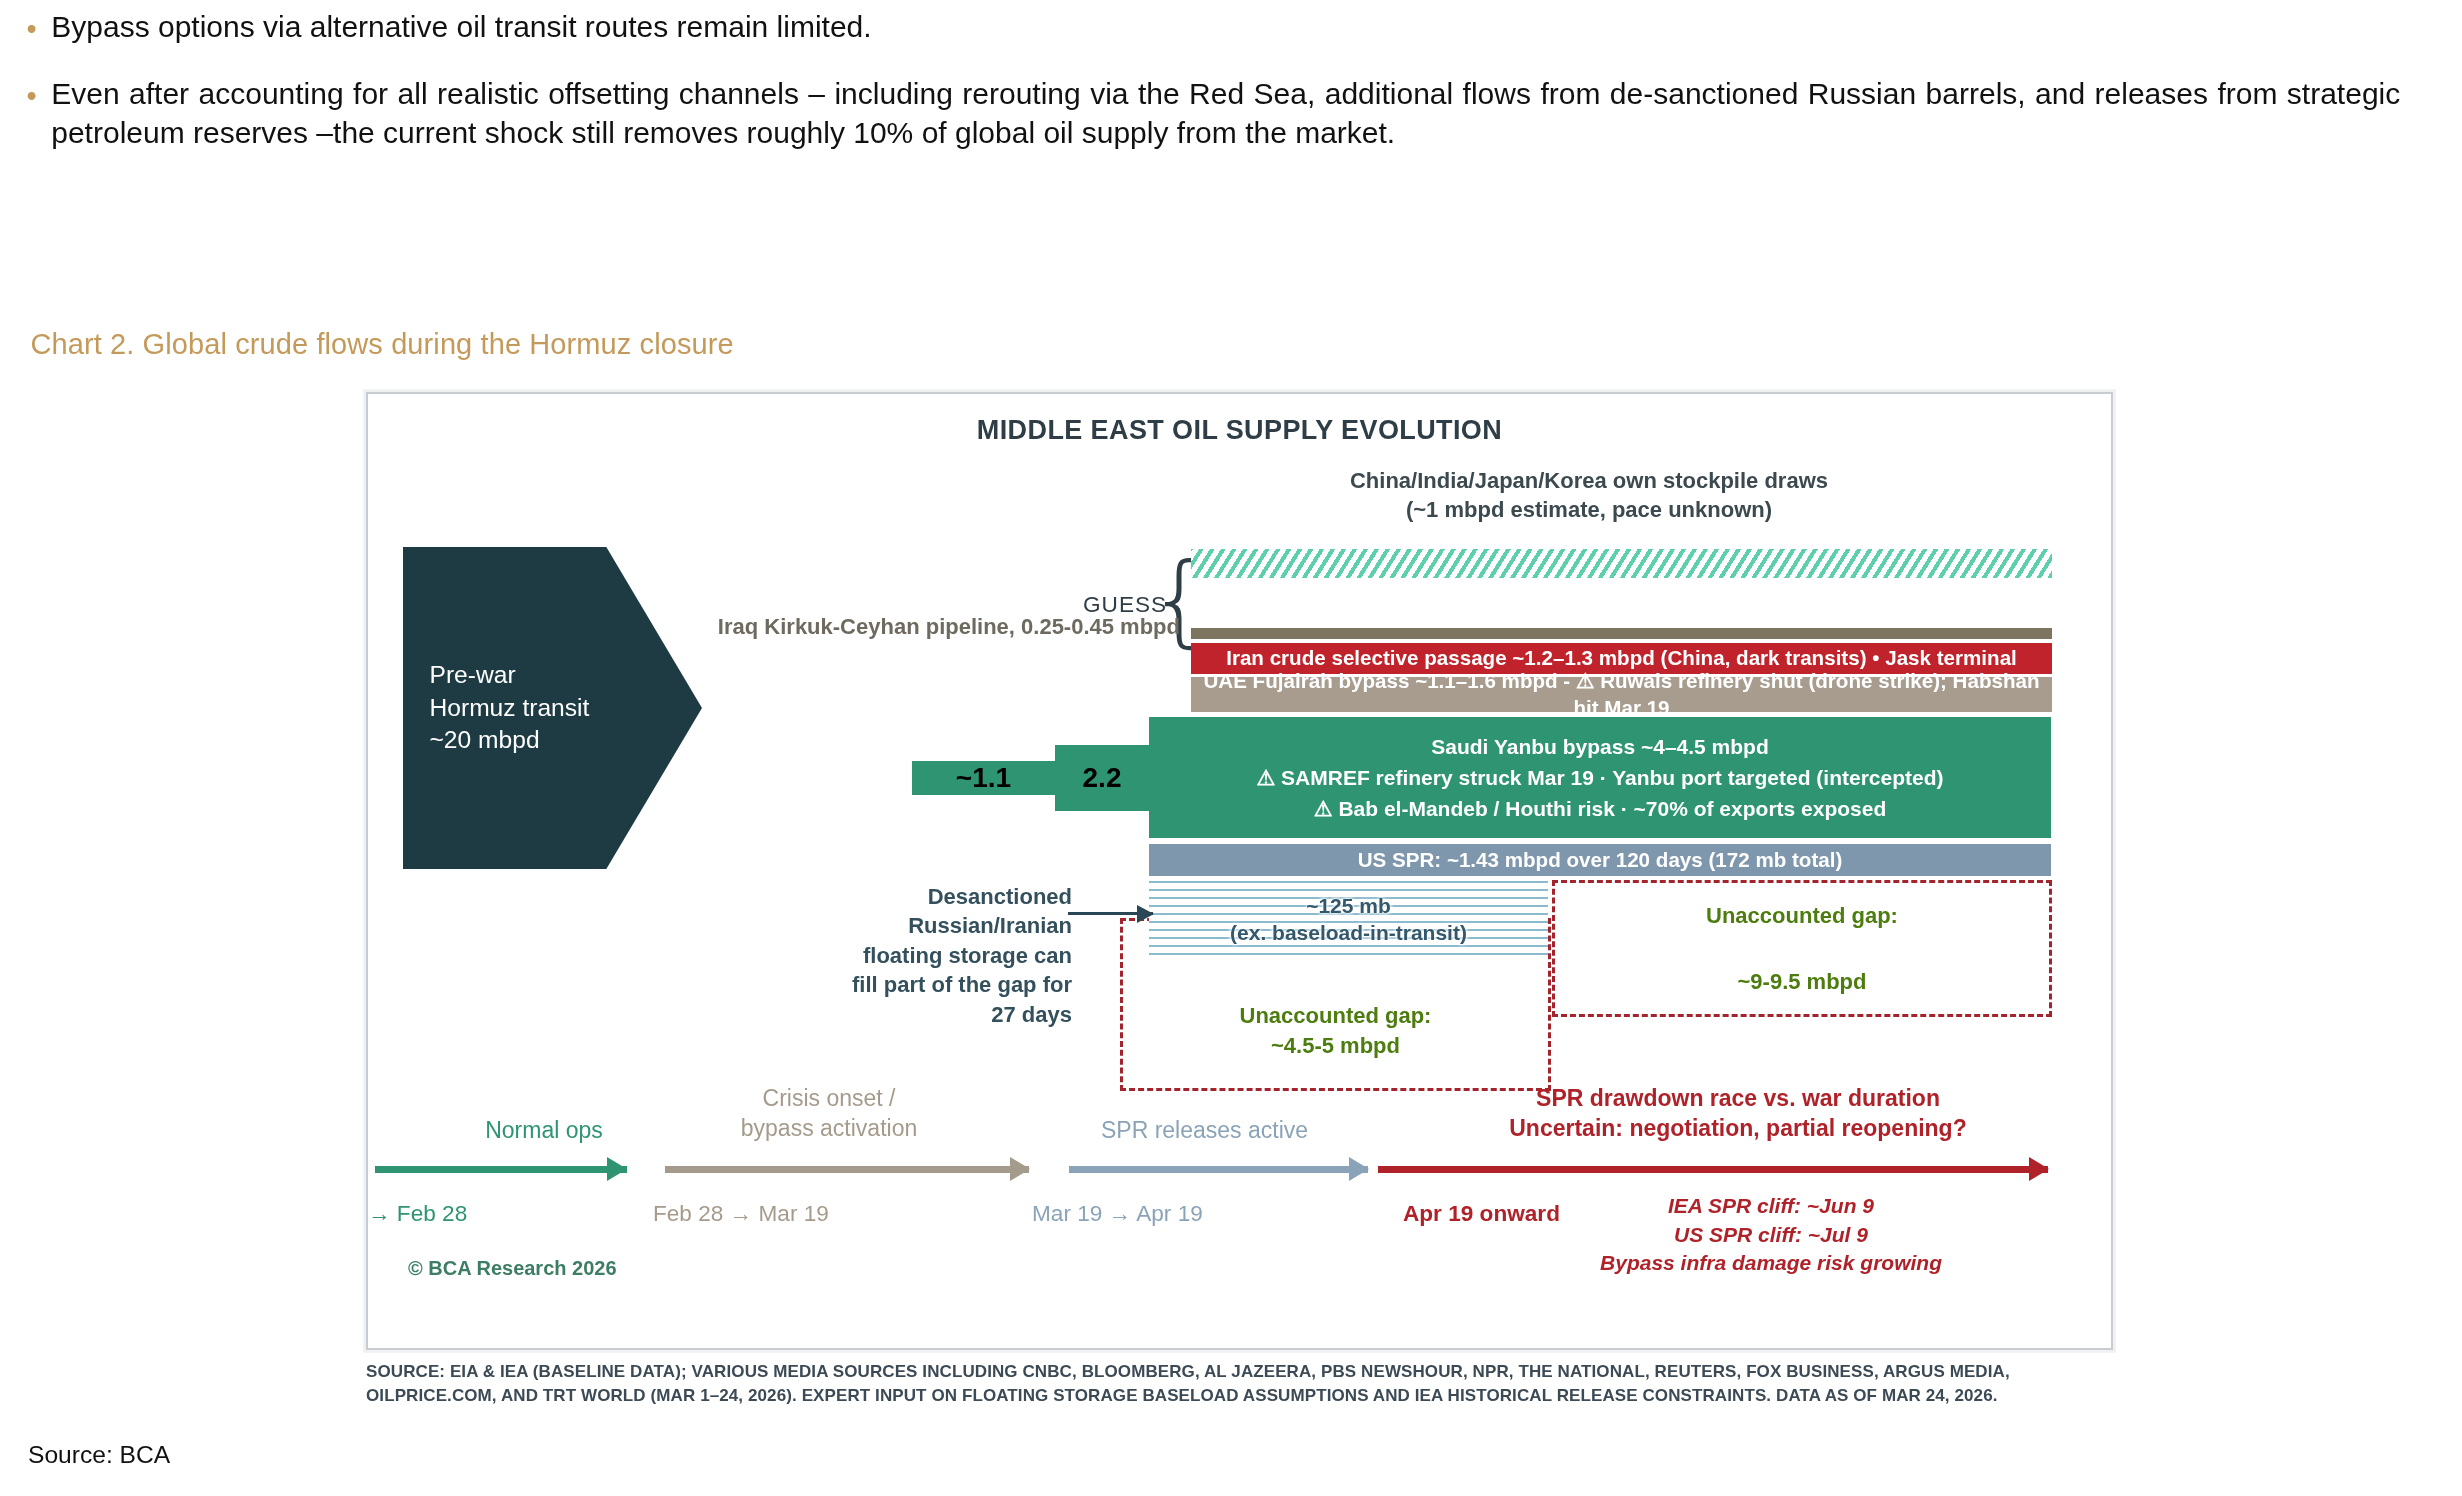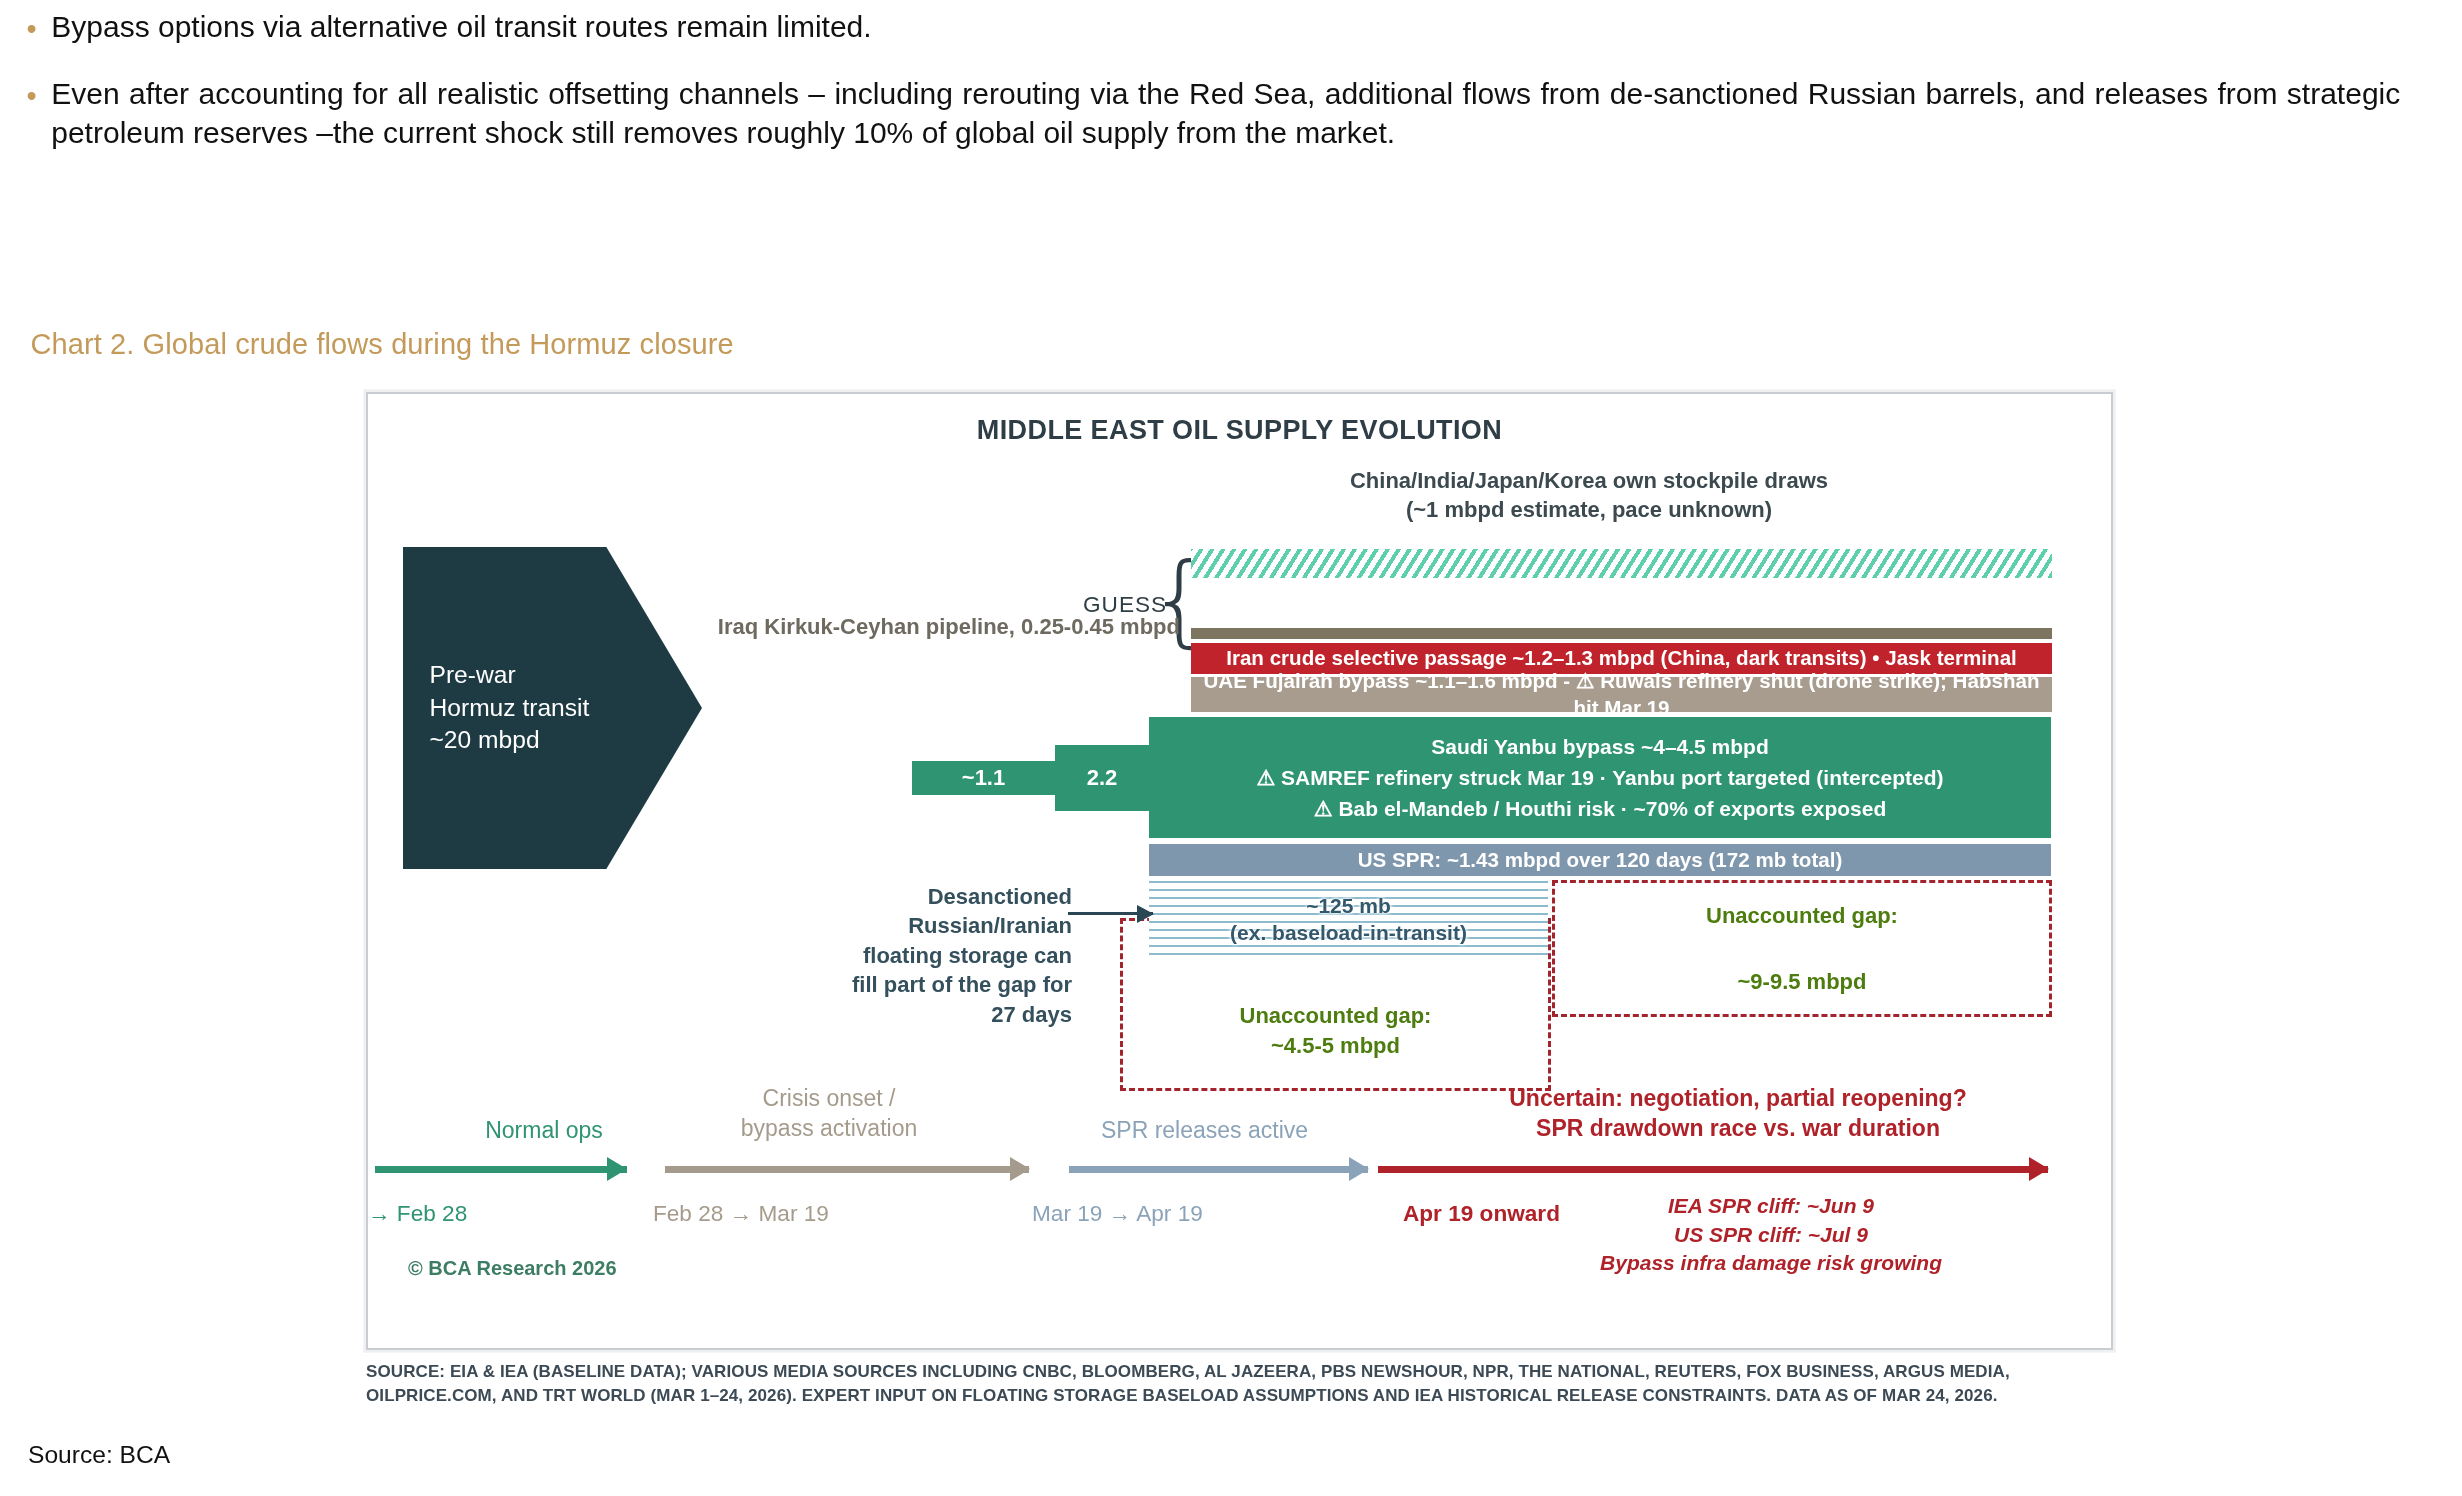--- a/index.html
+++ b/index.html
@@ -110,21 +110,21 @@
     display:flex;align-items:center;justify-content:center;
   }
   .saudi-mid{
     position:absolute;left:687px;top:351px;width:94px;height:66px;background:#2e9472;
     display:flex;align-items:center;justify-content:center;
   }
   .saudi-big{
     position:absolute;left:781px;top:323px;width:902px;height:121px;background:#2e9472;
     display:flex;flex-direction:column;align-items:center;justify-content:center;
   }
-  .saudi-small .bar-txt,.saudi-mid .bar-txt{color:#ffffff;font-weight:700;font-size:22px;}
+  .saudi-small .bar-txt,.saudi-mid .bar-txt{color:#000000;font-weight:700;font-size:28px;}
   .saudi-big .bar-txt{color:#ffffff;font-weight:600;margin:2px 0;font-size:21px;}
 
   
   .bar-spr{
     left:781px;top:450px;width:902px;height:32px;background:#7f97ad;
   }
   .bar-spr .bar-txt{color:#ffffff;}
 
   
   .bar-wave{
@@ -311,22 +311,22 @@
   </div>
 
   <div class="tl-seg seg3">
     <div class="tl-top c-blue" style="left:664px;top:722px;width:345px;">SPR releases active</div>
     <div class="tl-line" style="left:701px;top:772px;width:299px;"></div>
     <div class="tl-bot c-blue" style="left:664px;top:805px;width:345px;">Mar 19 → Apr 19</div>
   </div>
 
   <div class="tl-seg seg4">
     <div class="tl-top c-red" style="left:1035px;top:690px;width:670px;font-weight:600;">
+      <div>SPR drawdown race vs. war duration</div>
       <div>Uncertain: negotiation, partial reopening?</div>
-      <div>SPR drawdown race vs. war duration</div>
     </div>
     <div class="tl-line" style="left:1010px;top:772px;width:670px;"></div>
     <div class="tl-bot c-red" style="left:1035px;top:805px;width:670px;font-weight:600;">Apr 19 onward</div>
   </div>
 
   <div class="tl-red-notes">
     <div>IEA SPR cliff: ~Jun 9</div>
     <div>US SPR cliff: ~Jul 9</div>
     <div>Bypass infra damage risk growing</div>
   </div>

